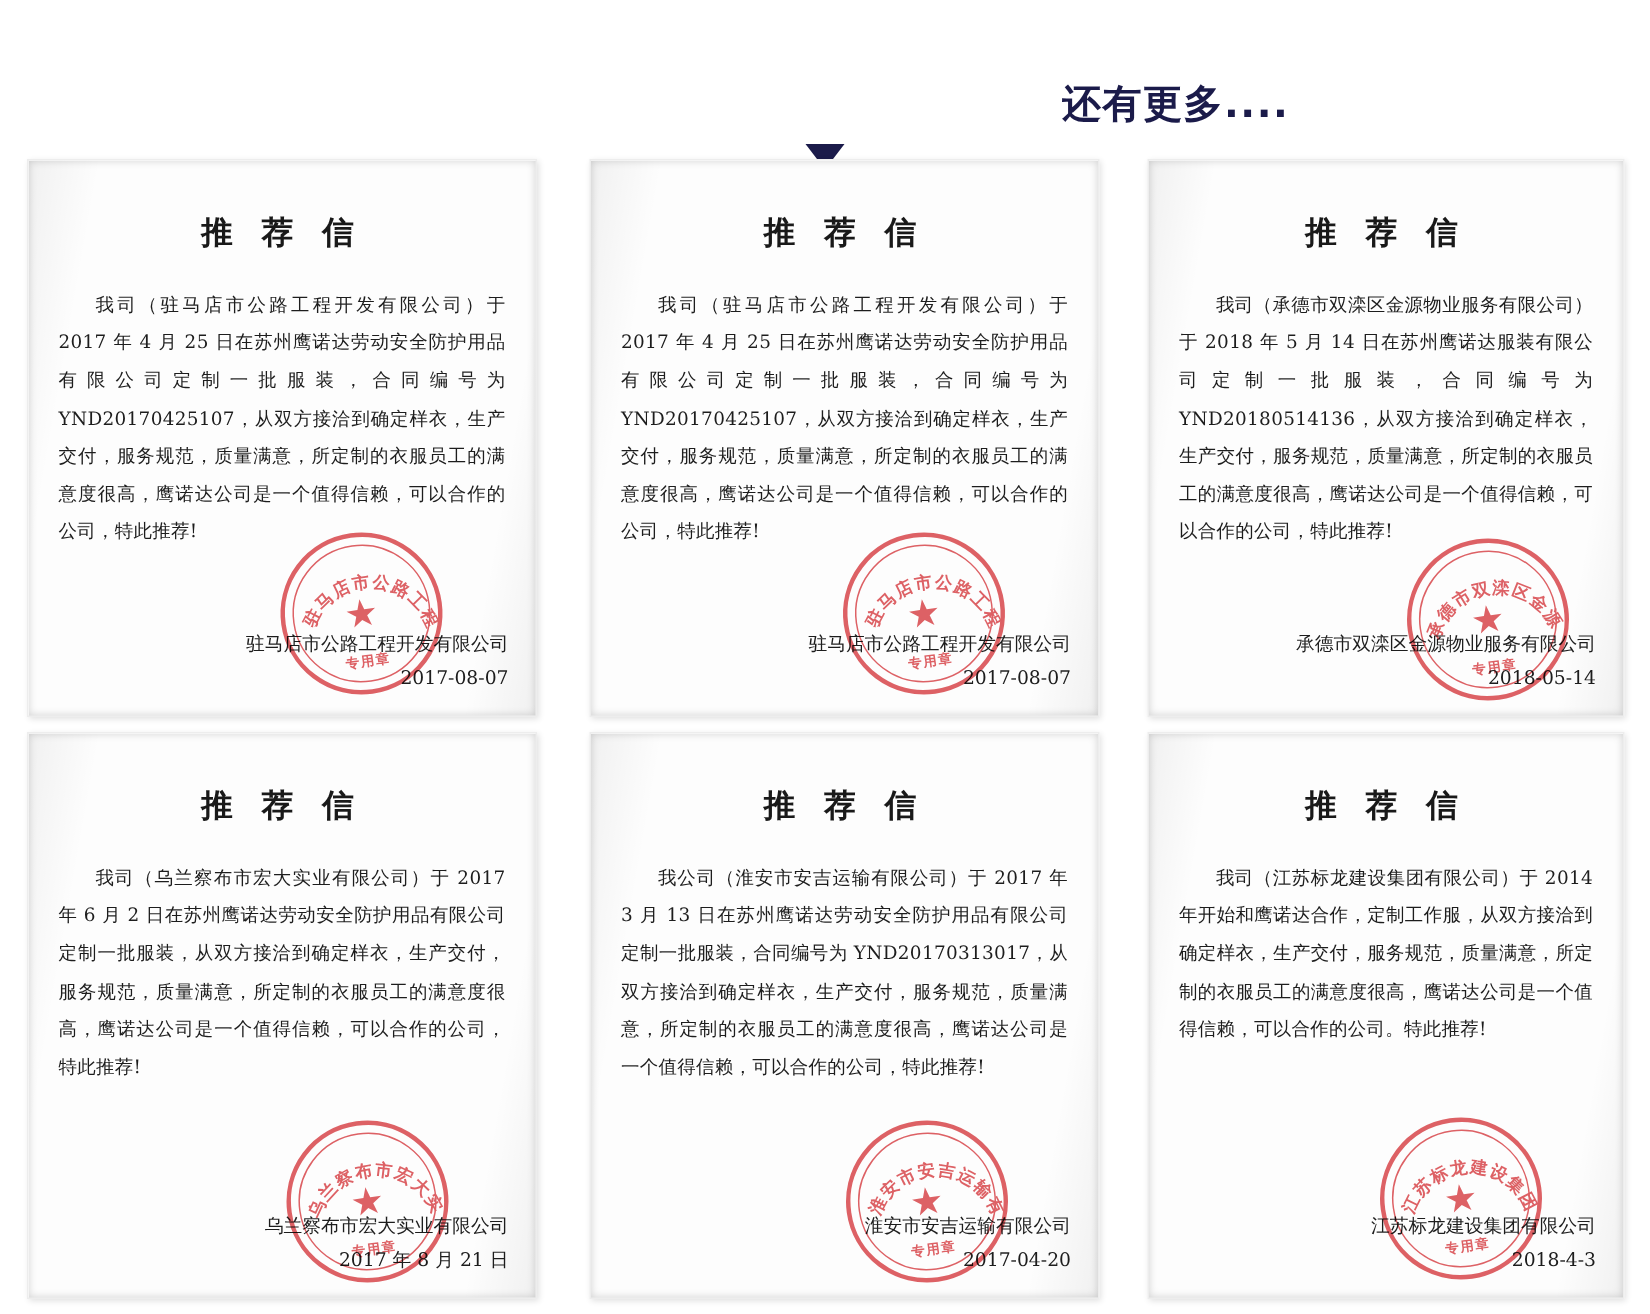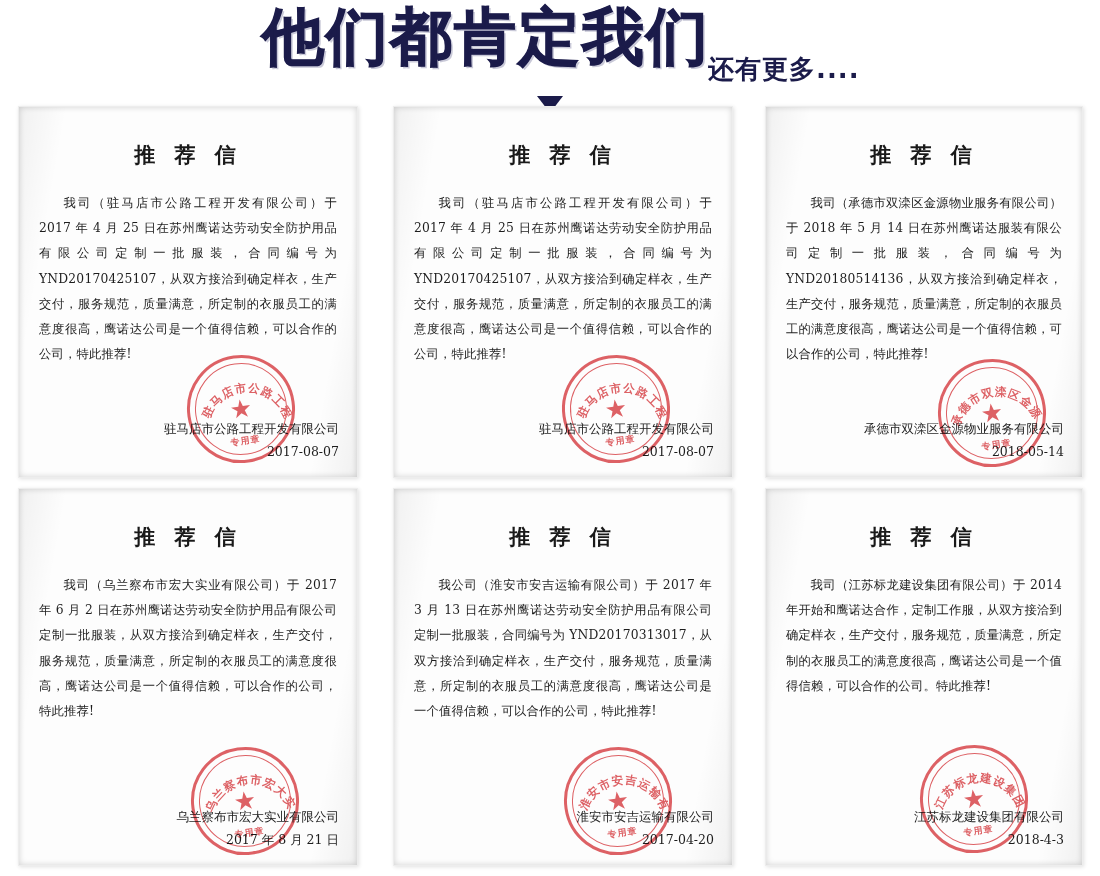--- a/index.html
+++ b/index.html
@@ -149,21 +149,20 @@
     border-right: 13px solid transparent;
     border-top: 17px solid #1b1b4a;
   }
 </style>
 </head>
 <body>
 
 <div class="page">
 
   <div class="heading">
-    <div class="heading-main">他们都肯定我们</div>
     <div class="heading-sub">还有更多....</div>
   </div>
 
   <div class="marker" style="left:537px; top:96px;"></div>
   <div class="marker" style="left:546px; top:640px;"></div>
 
   <div class="grid">
 
     <div class="letter" style="left:18px; top:10px; width:340px; height:372px;">
       <div class="letter-title">推 荐 信</div>

